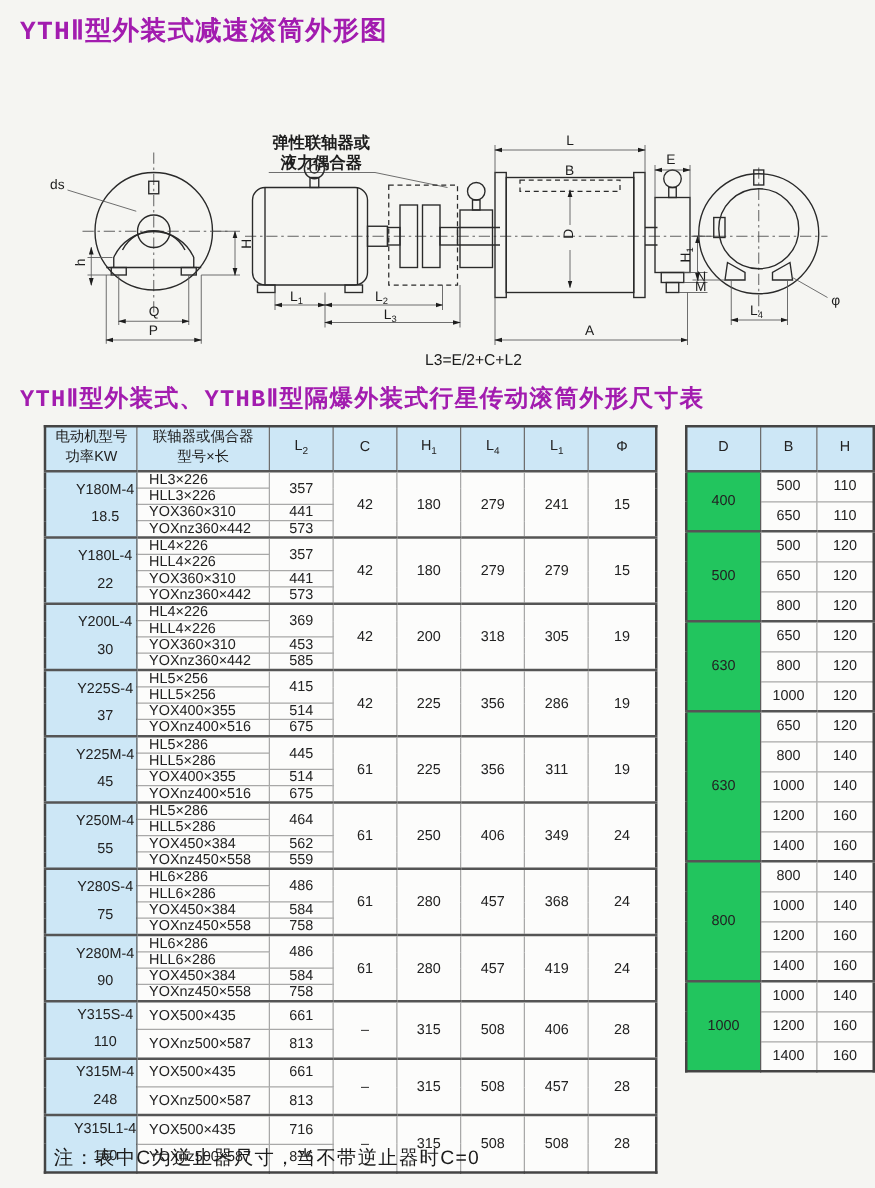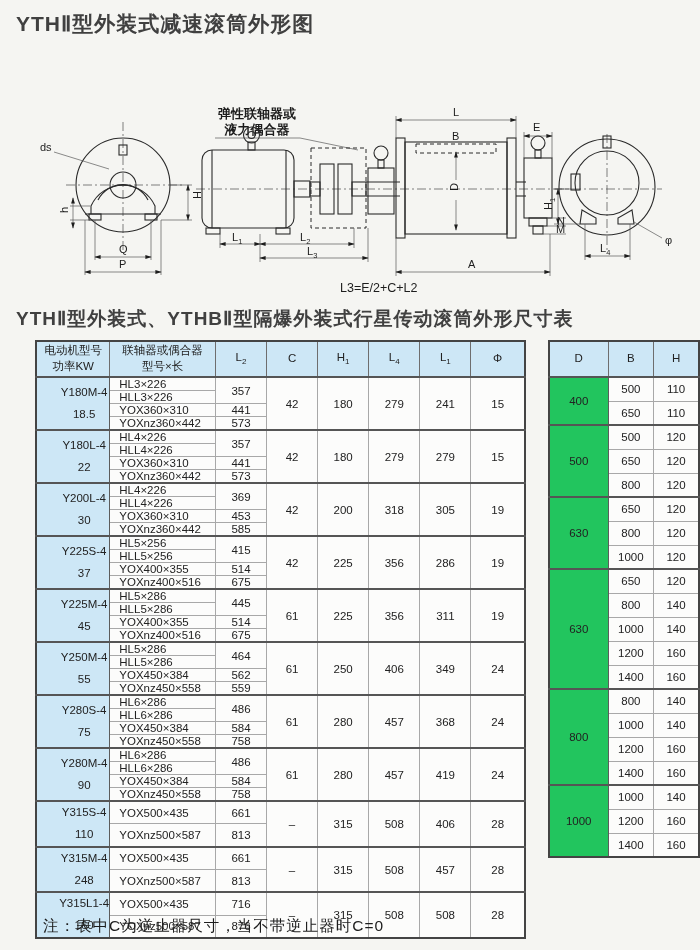--- a/index.html
+++ b/index.html
@@ -4,21 +4,21 @@
 <style>
   * { margin:0; padding:0; box-sizing:border-box; }
   html,body { width:700px; height:950px; }
   body {
     position:relative;
     background:#f5f5f2;
     font-family:"Liberation Sans", sans-serif;
     color:#222;
     overflow:hidden;
   }
-  .title { position:absolute; font-weight:bold; color:#404040; letter-spacing:1px; }
+  .title { position:absolute; font-weight:bold; color:#a21caf; letter-spacing:1px;font-family:Liberation Mono, monospace; }
   .title1 { left:16px; top:10px; font-size:21px; }
   .title2 { left:16px; top:306px; font-size:19px; }
   .drawing-wrap { position:absolute; left:10px; top:52px; width:680px; height:248px; }
   svg { display:block; }
   svg text { font-family:"Liberation Sans", sans-serif; fill:#1d1d1d; font-size:11px; }
   svg .callout { font-size:13px; font-weight:bold; }
   svg .formula { font-size:12.5px; }
   svg .sub { font-size:7.5px; }
   svg .ln { stroke:#2a2a2a; stroke-width:1.1; fill:none; }
   svg .thin { stroke:#5a5a5a; stroke-width:0.7; fill:none; }

